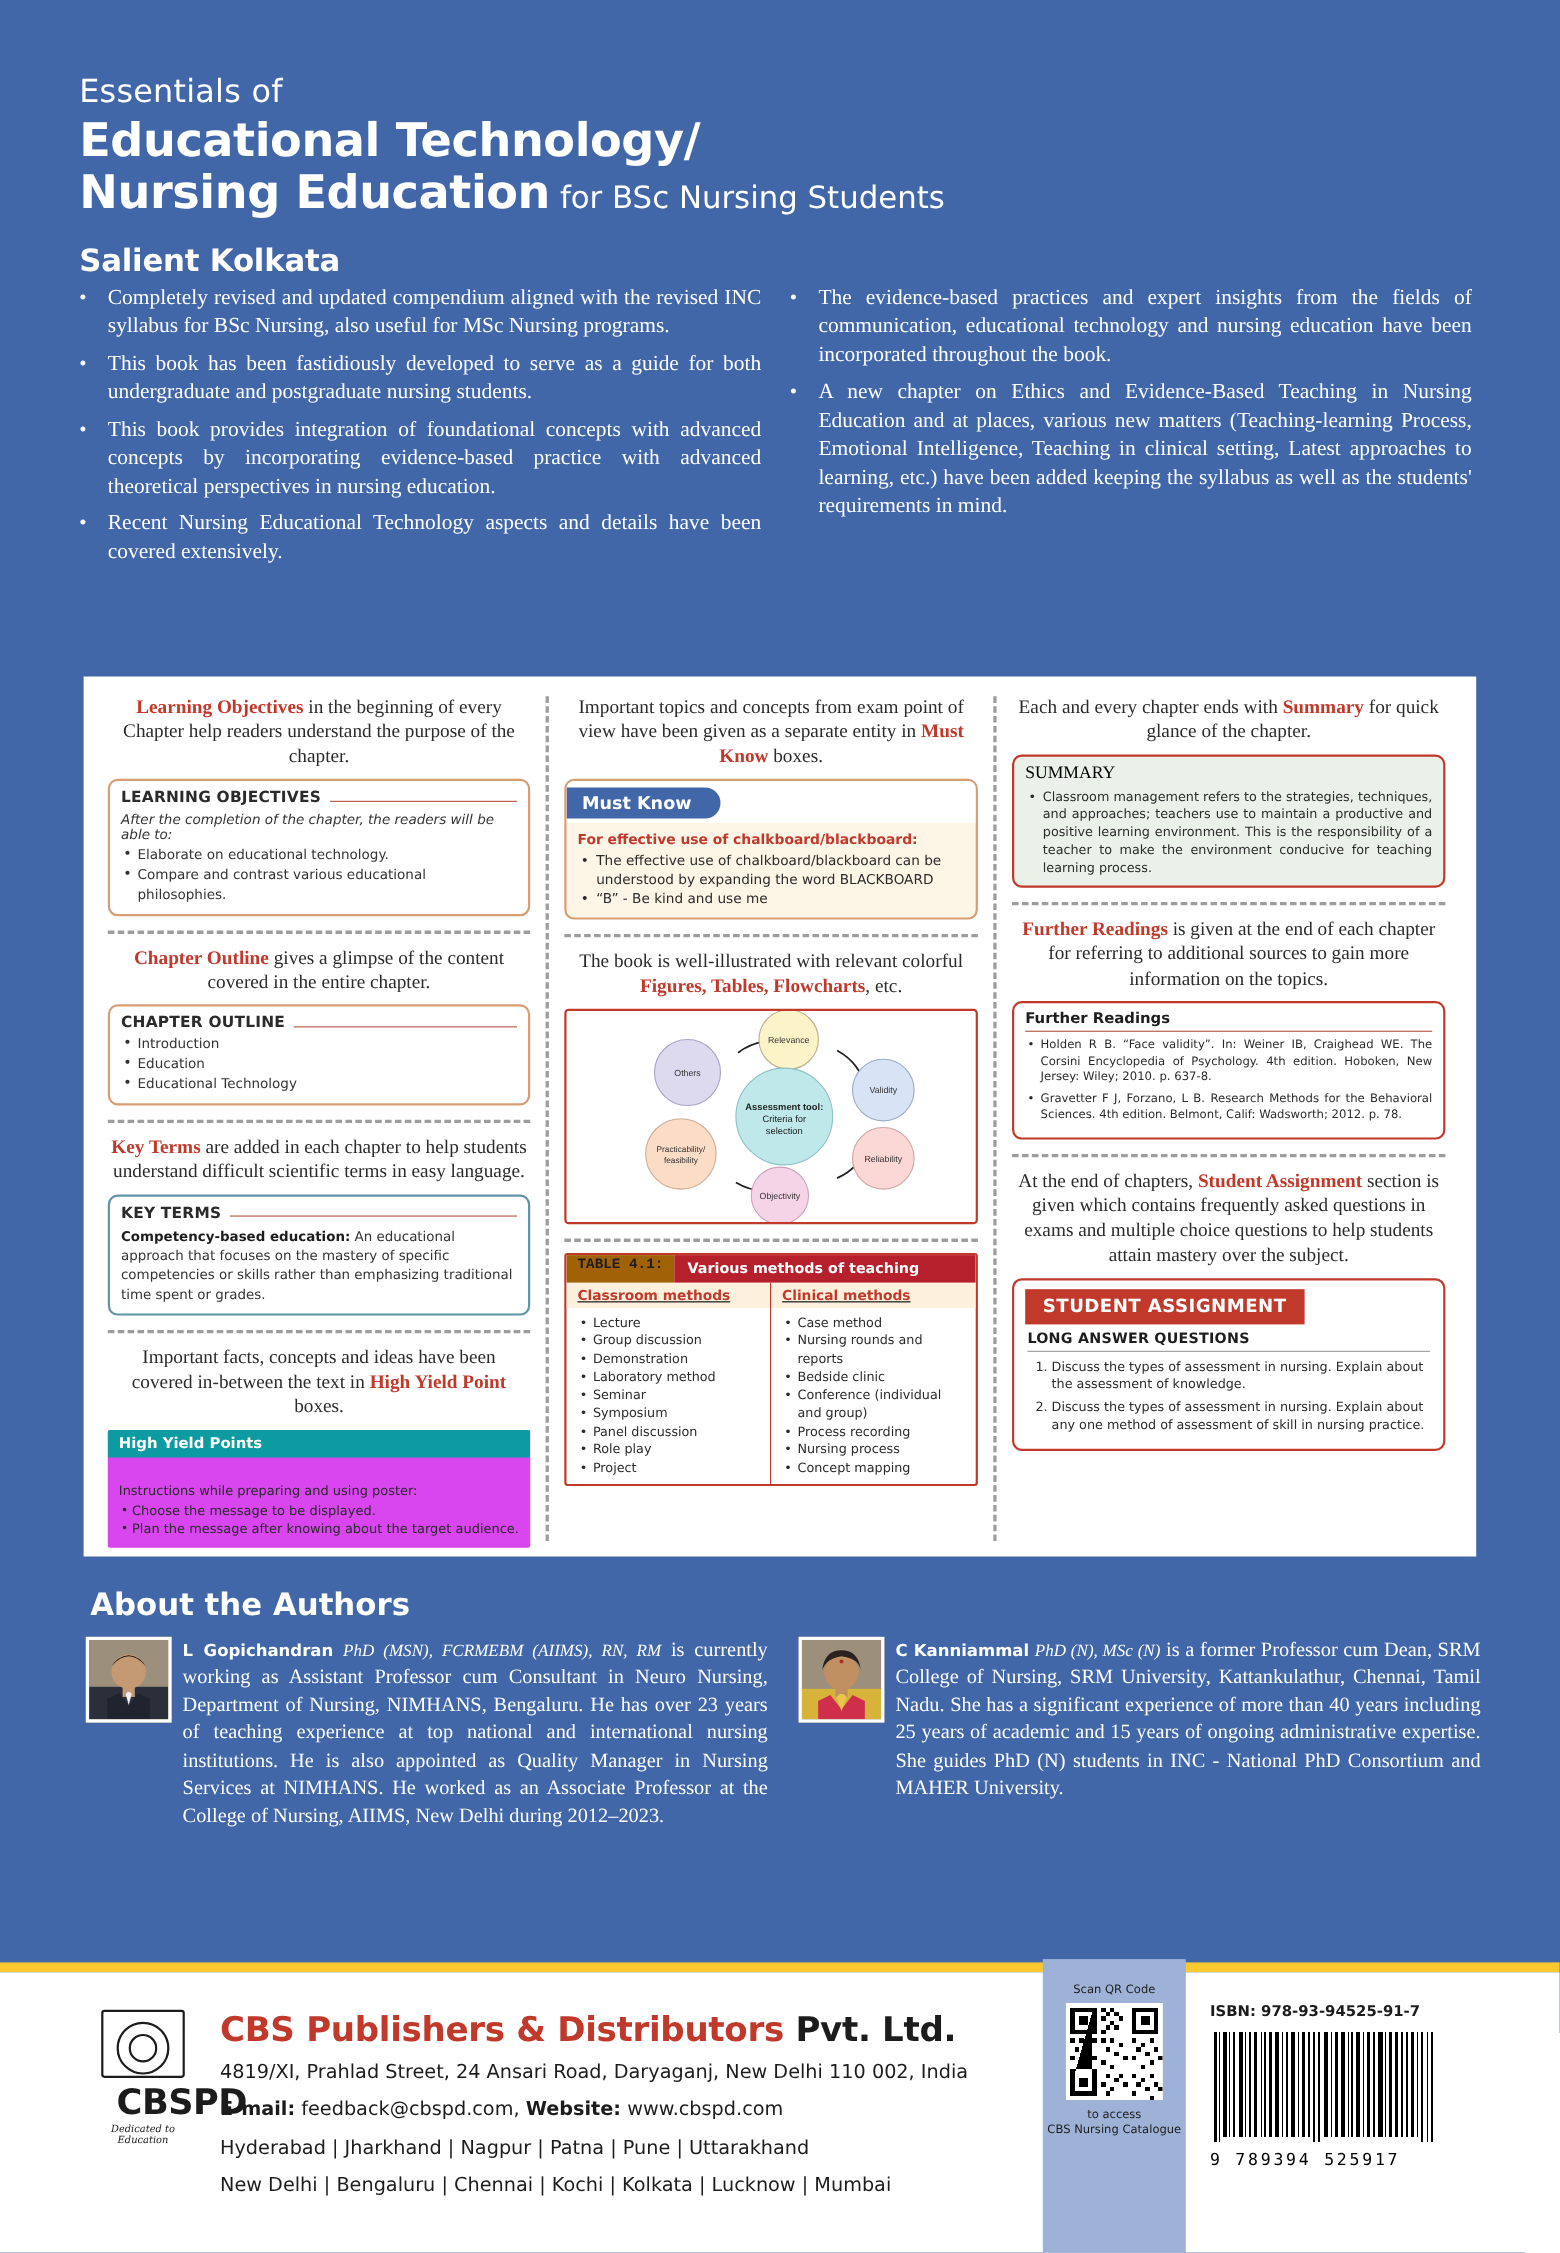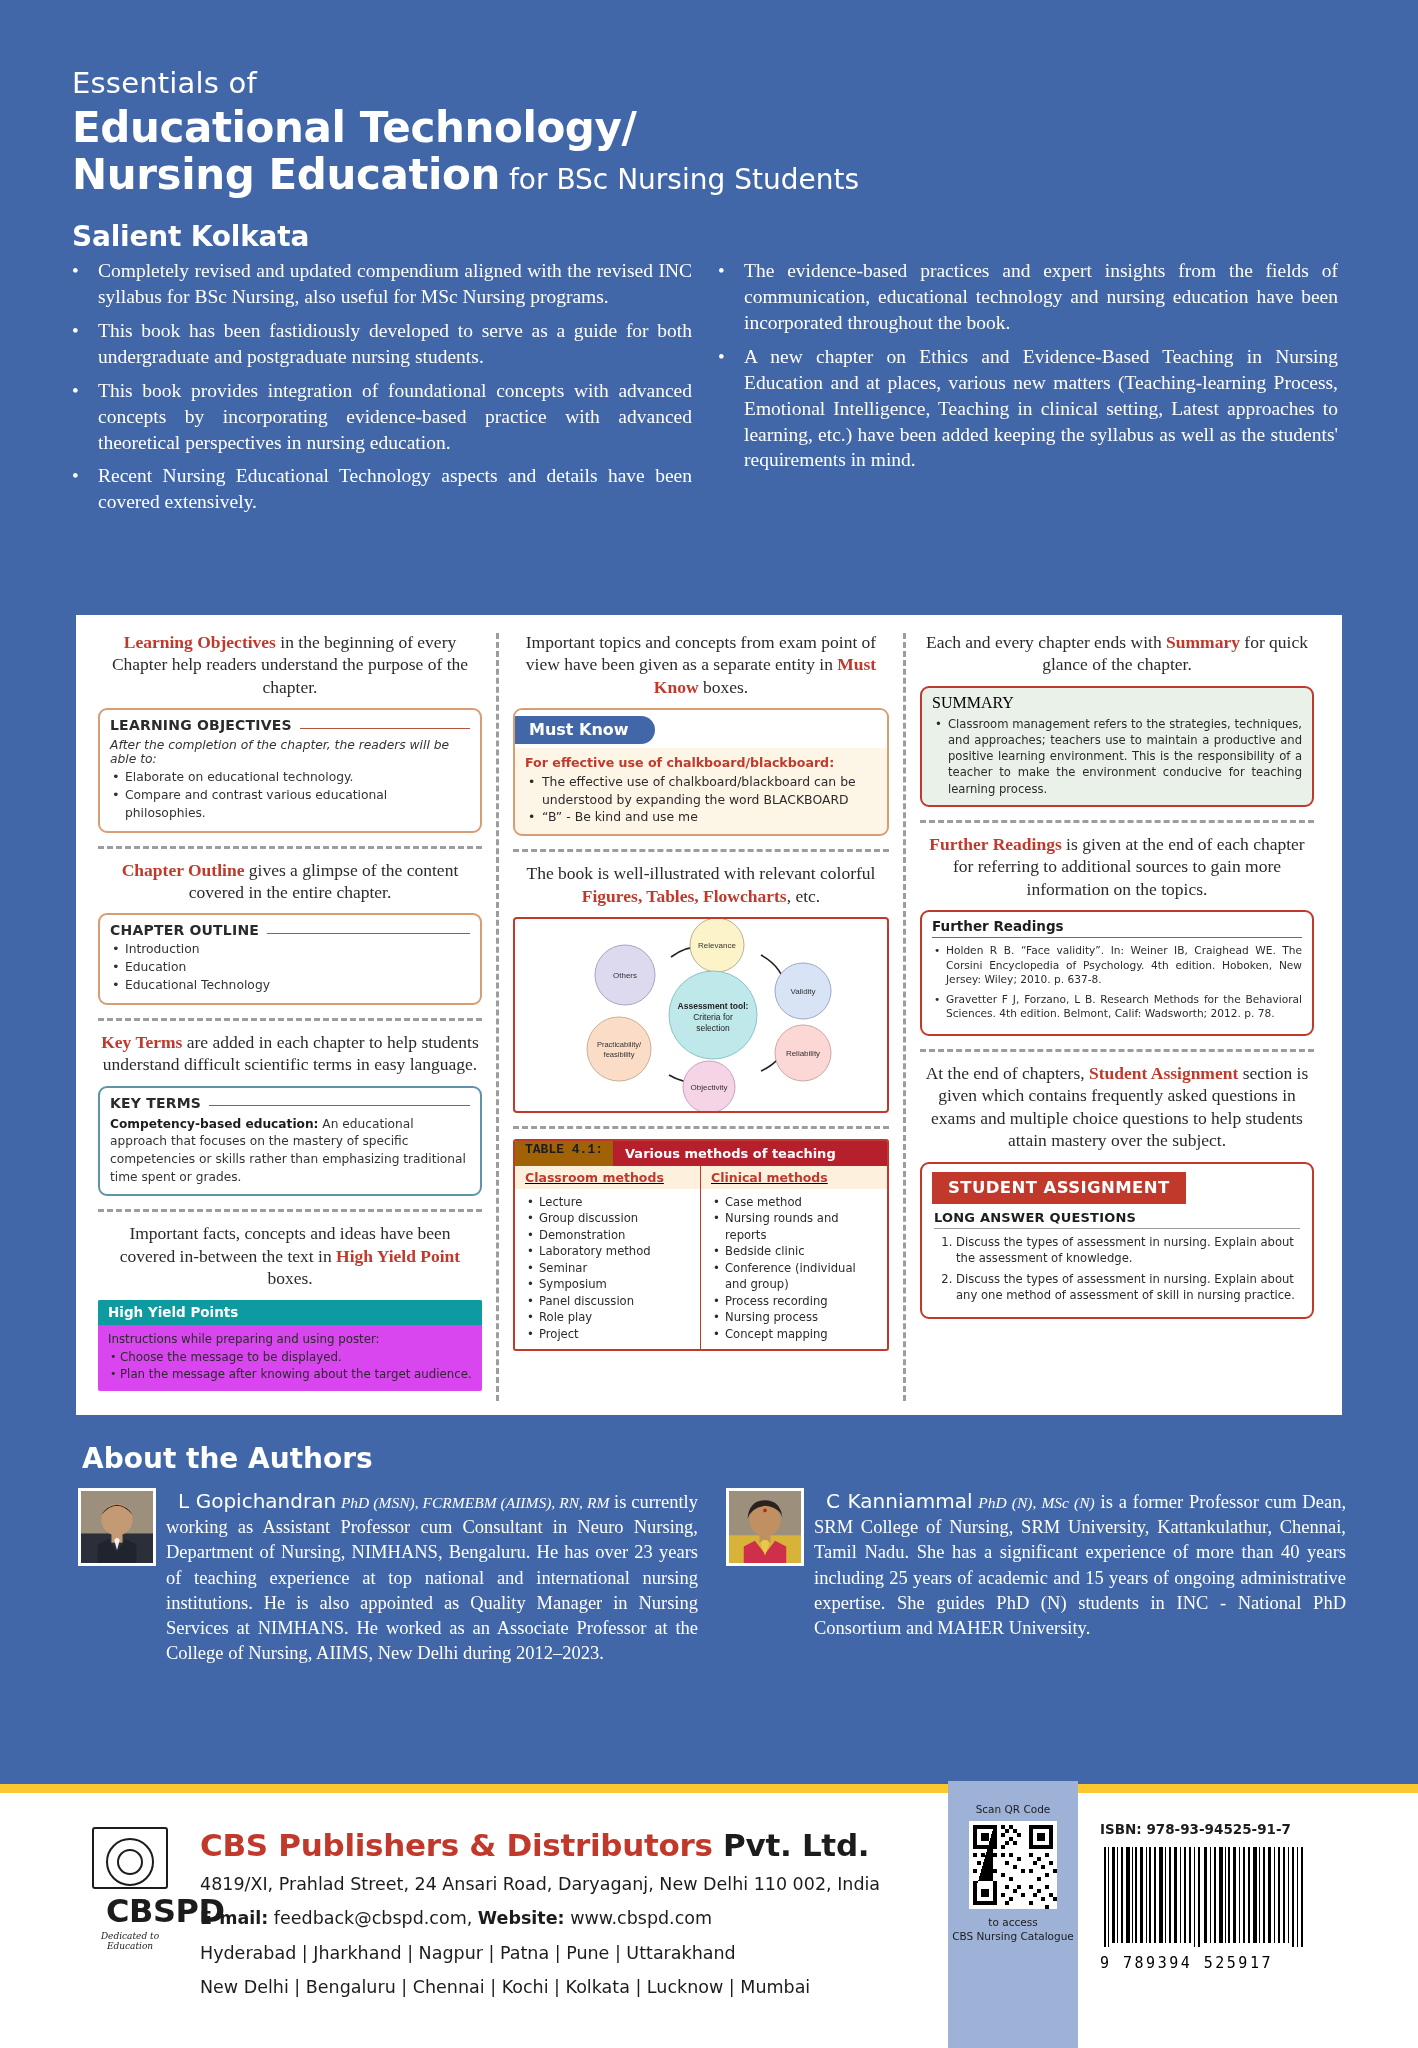--- a/index.html
+++ b/index.html
@@ -168,21 +168,21 @@
   .sabox li {
     font-family: "DejaVu Sans", sans-serif; font-size: 11.6px; color: #2b2b2b;
     line-height: 1.4; margin-bottom: 5px; text-align: left;
   }
   
   .hybox { background: #d946ef; border-radius: 2px; overflow: hidden; }
   .hy-bar {
     background: #0d9aa0; color: #fff; font-family: "DejaVu Sans", sans-serif;
     font-weight: bold; font-size: 13.5px; padding: 4px 10px 5px;
   }
-  .hy-body { padding: 7px 10px 8px; }
+  .hy-body { padding: 23px 10px 8px; }
   .hy-lead {
     font-family: "DejaVu Sans", sans-serif; font-size: 11.8px; color: #2b2b2b;
     margin-bottom: 3px;
   }
   .hy-body ul { list-style: none; }
   .hy-body li {
     font-family: "DejaVu Sans", sans-serif; font-size: 11.8px; color: #2b2b2b;
     line-height: 1.45; padding-left: 12px; position: relative;
   }
   .hy-body li::before { content: "•"; position: absolute; left: 2px; font-size: 11px; }
@@ -227,21 +227,21 @@
   .auth { width: 620px; display: flex; gap: 0; }
   .auth-photo {
     width: 78px; height: 78px; flex: 0 0 78px; border: 3px solid #ffffff;
     overflow: hidden; margin-right: 10px; background: #8d8370; position: relative;
   }
   .auth-text {
     flex: 1 1 auto; color: #ffffff; font-size: 18.5px; line-height: 1.36;
     text-align: justify;
   }
   .auth-text .nm {
-    font-family: "DejaVu Sans", sans-serif; font-weight: normal; font-size: 20px; margin-left: 12px;
+    font-family: "DejaVu Sans", sans-serif; font-weight: bold; font-size: 15px;
   }
   .auth-text .cr { font-style: italic; font-size: 15.5px; }
   
   .ybar { position: absolute; left: 0; right: 0; top: 1784px; height: 9px; background: #fcc82f; }
   .footer { position: absolute; left: 0; right: 0; top: 1793px; bottom: 0; background: #ffffff; }
   .pub-logo { position: absolute; left: 82px; top: 34px; width: 96px; text-align: center; }
   .pub-mark {
     width: 76px; height: 62px; margin: 0 auto; border: 2.5px solid #1c1c1c;
     border-radius: 3px; position: relative; background: #fff;
   }

